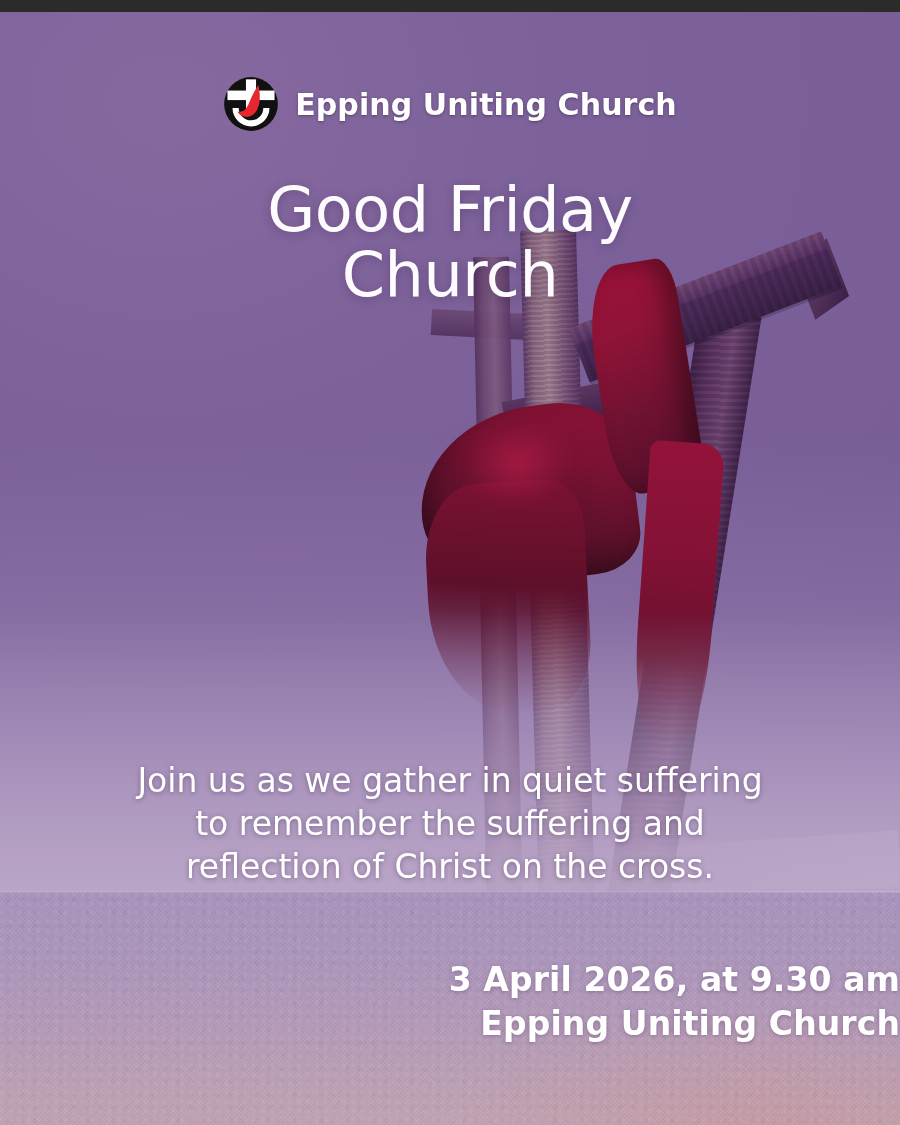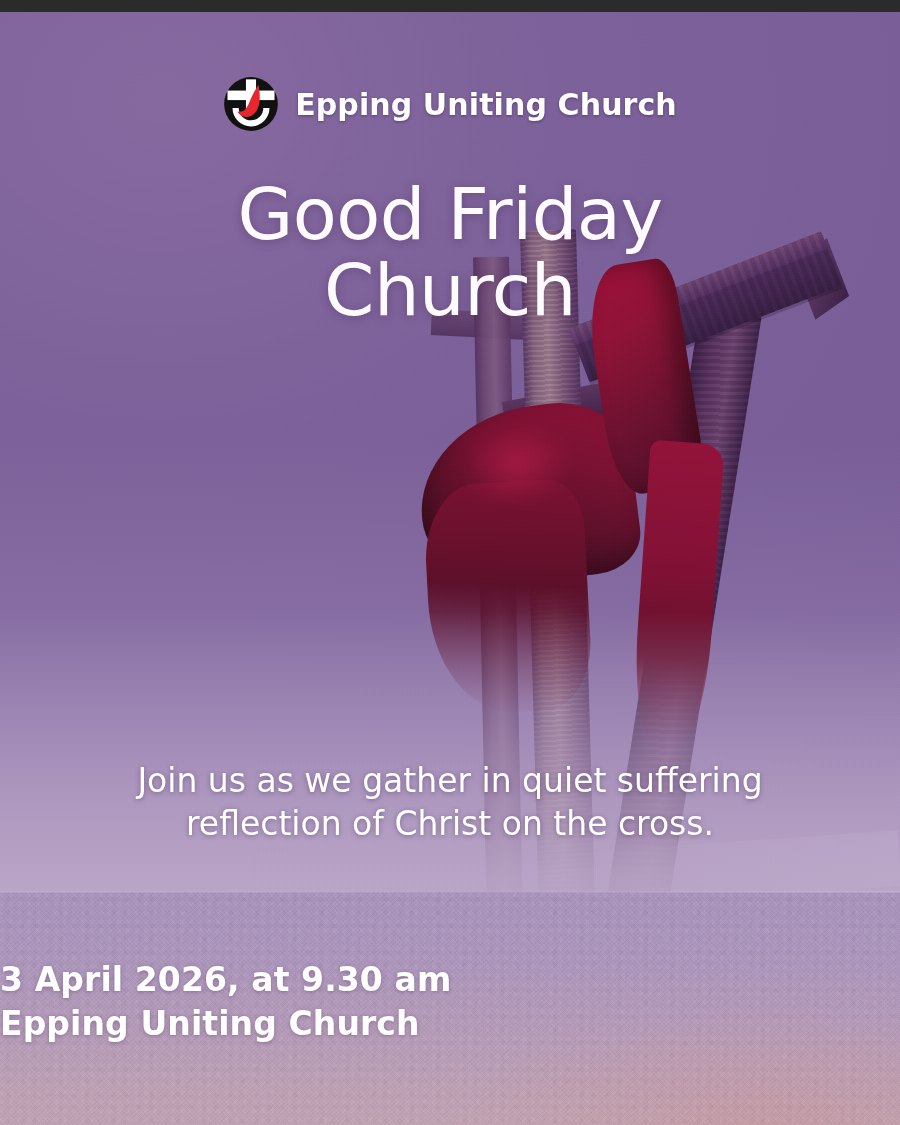--- a/index.html
+++ b/index.html
@@ -201,21 +201,21 @@
     color:#ffffff;
     text-shadow:0 1px 3px rgba(40,20,60,.45);
     white-space:nowrap;
   }
 
   .headline{
     position:absolute;top:165px;left:0;right:0;
     text-align:center;
     font-family:"DejaVu Sans", sans-serif;
     font-weight:400;
-    font-size:72px;
+    font-size:62px;
     line-height:1.05;
     color:#fdfbfe;
     letter-spacing:-.5px;
     text-shadow:0 2px 10px rgba(55,28,78,.32);
   }
   .headline .l2{display:block;}
 
   .blurb{
     position:absolute;top:748px;left:60px;right:60px;
     text-align:center;
@@ -223,21 +223,21 @@
     font-weight:400;
     font-size:33px;
     line-height:1.30;
     color:#ffffff;
     text-shadow:0 1px 5px rgba(60,35,80,.45);
   }
   .blurb span{display:block;}
 
   .details{
     position:absolute;top:946px;left:0;right:0;
-    text-align:left;
+    text-align:right;
     font-family:"DejaVu Sans", sans-serif;
     font-weight:700;
     font-size:33px;
     line-height:1.32;
     color:#ffffff;
     letter-spacing:.1px;
     text-shadow:0 1px 4px rgba(80,50,95,.40);
   }
   .details span{display:block;}
 </style>
@@ -293,20 +293,21 @@
       <div class="brand-name">Epping Uniting Church</div>
     </div>
 
     <div class="headline">
       <span class="l1">Good Friday</span>
       <span class="l2">Church</span>
     </div>
 
     <div class="blurb">
       <span>Join us as we gather in quiet suffering</span>
+      <span>to remember the suffering and</span>
       <span>reflection of Christ on the cross.</span>
     </div>
 
     <div class="details">
       <span>3 April 2026, at 9.30 am</span>
       <span>Epping Uniting Church</span>
     </div>
 
   </div>
 </div>

